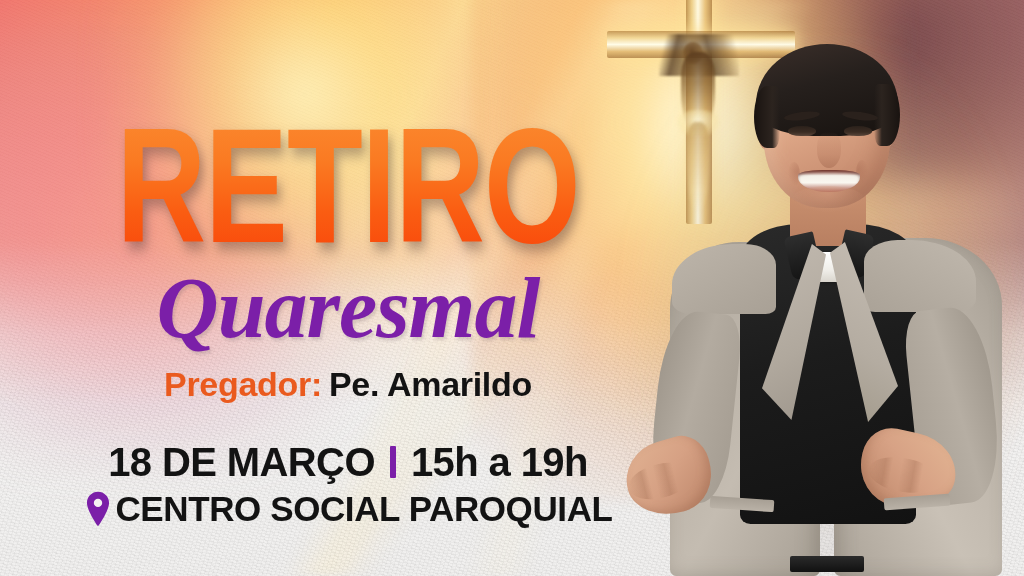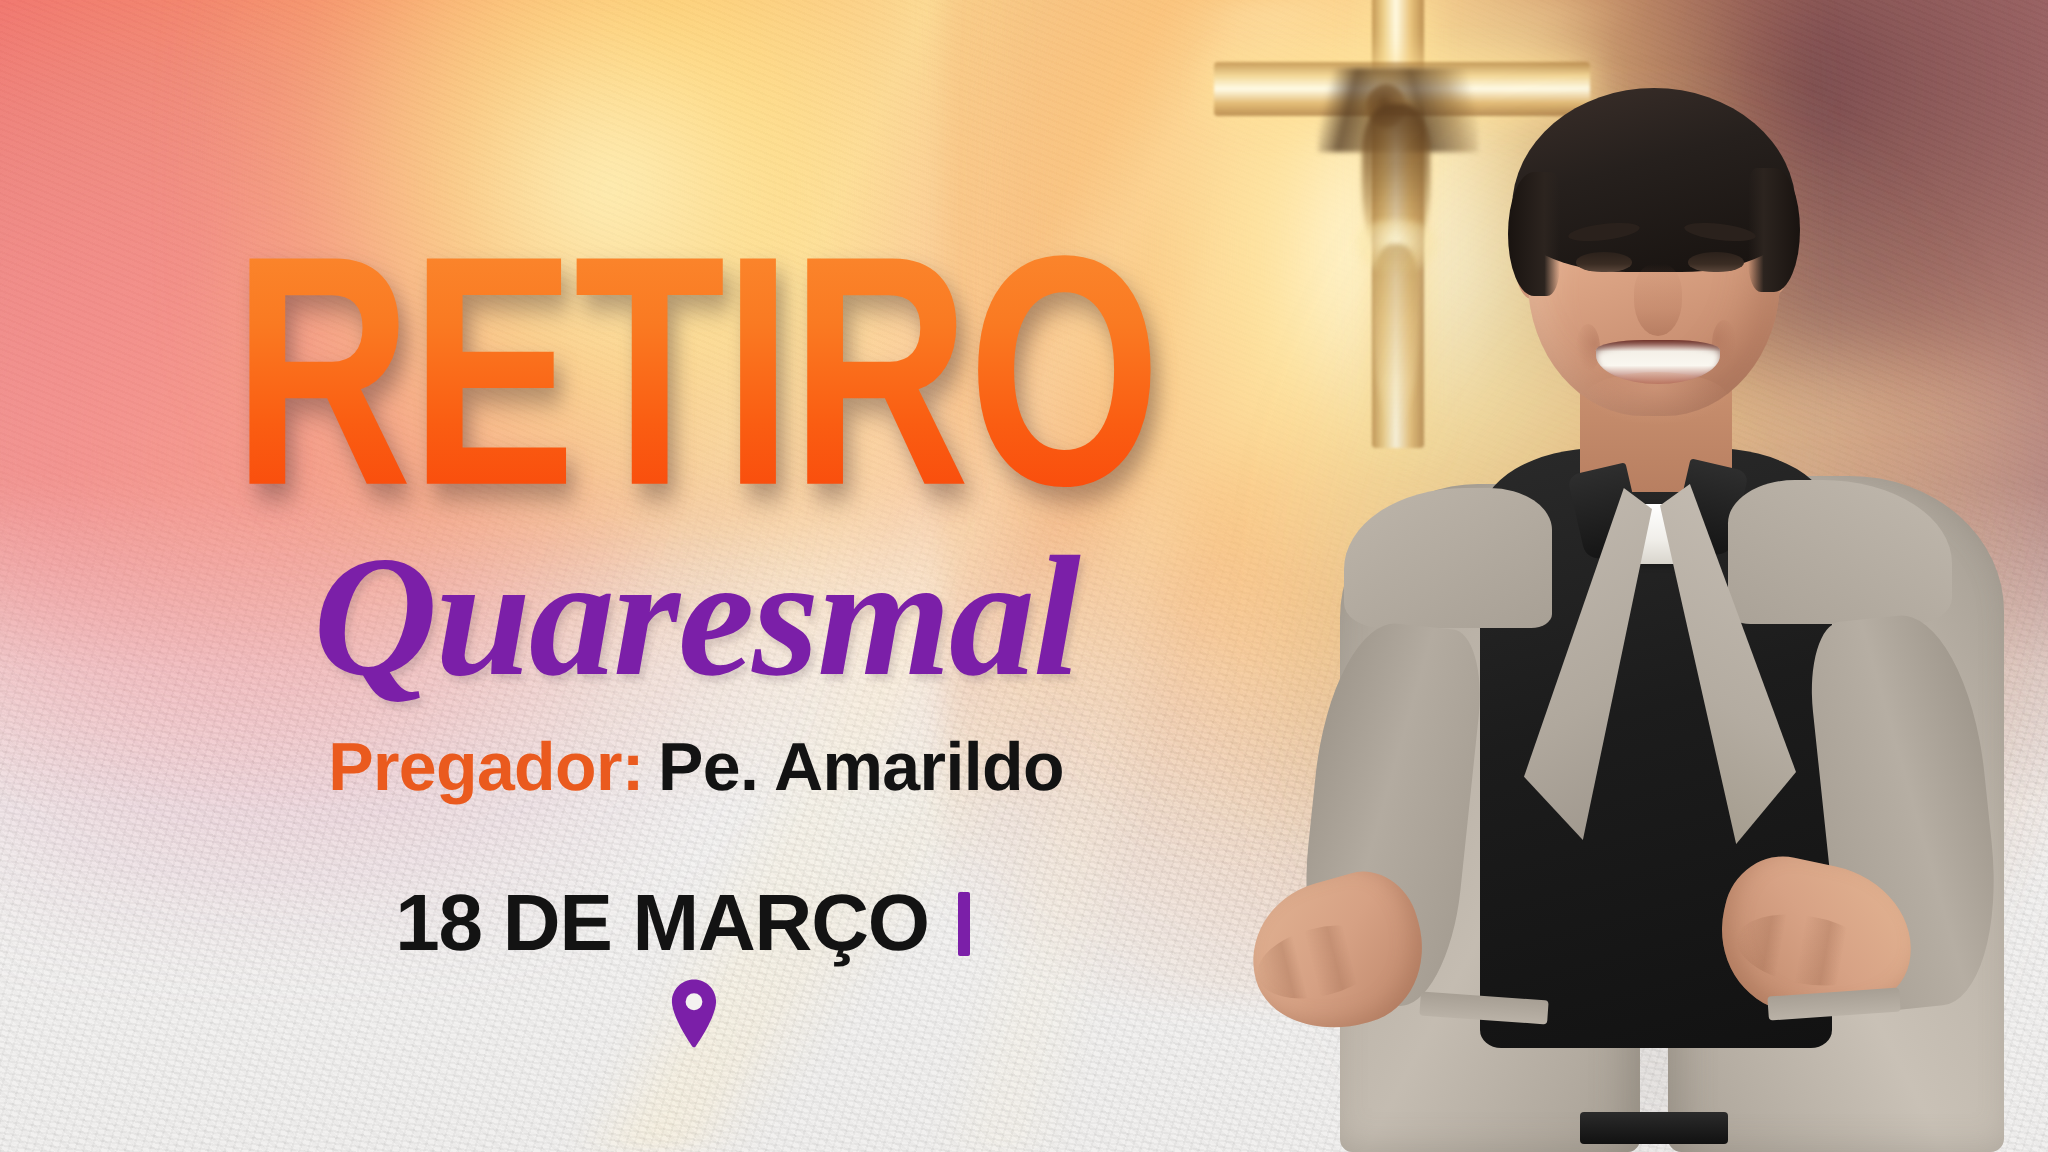--- a/index.html
+++ b/index.html
@@ -664,26 +664,28 @@
 
     <h2 class="title-script">Quaresmal</h2>
 
     <p class="preacher-line">
       <span class="preacher-label">Pregador:</span><span class="preacher-name">Pe. Amarildo</span>
     </p>
 
     <p class="date-line">
       <span>18 DE MARÇO</span>
       <span class="date-sep"></span>
+      <span>15h a 19h</span>
     </p>
 
     <p class="place-line">
       <span class="pin-icon">
         <svg viewBox="0 0 24 30" width="30" height="36" aria-hidden="true">
           <path d="M12 0.6C6.9 0.6 2.8 4.7 2.8 9.8c0 6.6 8.2 18.2 8.5 18.7a0.85 0.85 0 0 0 1.4 0c0.35-0.5 8.5-12.1 8.5-18.7C21.2 4.7 17.1 0.6 12 0.6z" fill="#7b1fa8"></path>
           <circle cx="12" cy="9.9" r="3.5" fill="#f4f2f0"></circle>
         </svg>
       </span>
+      <span>CENTRO SOCIAL PAROQUIAL</span>
     </p>
 
   </div>
 
 </div>
 
 </body></html>

